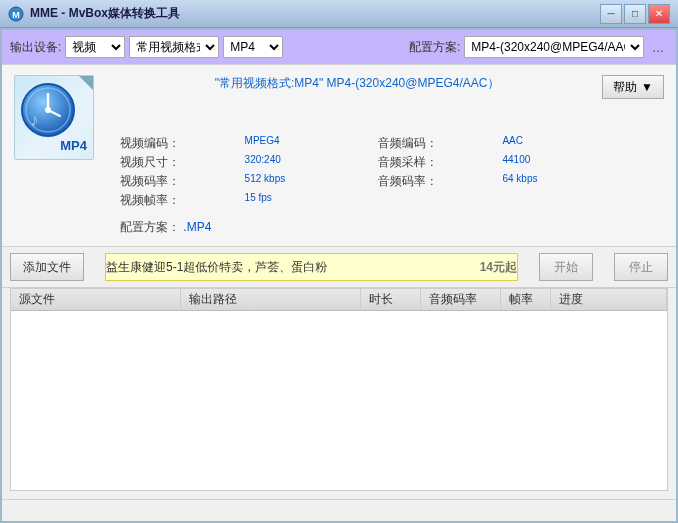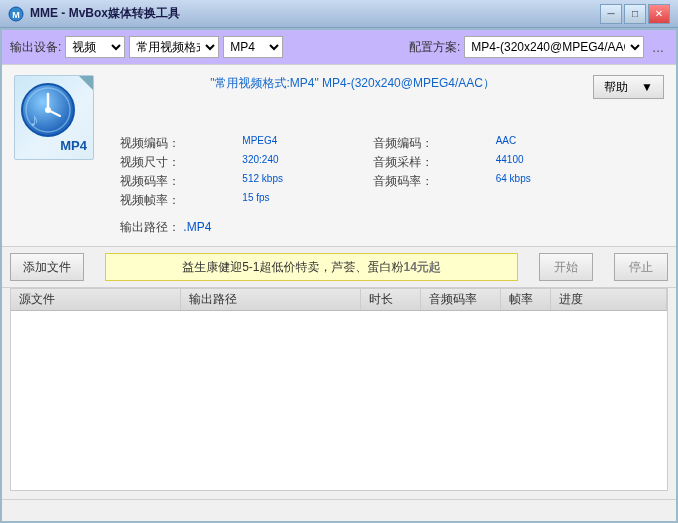--- a/index.html
+++ b/index.html
@@ -200,21 +200,21 @@
     }
     .help-btn {
       height: 24px;
       padding: 0 10px;
       border: 1px solid #aaa;
       background: linear-gradient(to bottom, #f8f8f8, #e0e0e0);
       font-size: 12px;
       cursor: pointer;
       display: flex;
       align-items: center;
-      gap: 13px;
+      gap: 4px;
       white-space: nowrap;
     }
 
     
     .action-bar {
       display: flex;
       align-items: center;
       padding: 6px 8px;
       gap: 21px;
       background: #f0f0f0;
@@ -230,21 +230,21 @@
       white-space: nowrap;
       color: #333;
     }
     .ad-banner {
       flex: 1;
       height: 28px;
       background: #ffffcc;
       border: 1px solid #ddcc44;
       display: flex;
       align-items: center;
-      justify-content: center;
+      justify-content: space-between;
       font-size: 12px;
       overflow: hidden;
     }
     .ad-text-normal { color: #333; }
     .ad-text-highlight { color: #737373; font-weight: bold; }
     .start-btn {
       height: 28px;
       padding: 0 14px;
       border: 1px solid #aaa;
       background: linear-gradient(to bottom, #f8f8f8, #e0e0e0);
@@ -402,21 +402,21 @@
         <span class="info-key">音频码率：</span>
         <span class="info-value">64 kbps</span>
 
         <span class="info-key">视频帧率：</span>
         <span class="info-value">15 fps</span>
         <span class="info-spacer"></span>
         <span class="info-key"></span>
         <span class="info-value"></span>
       </div>
       <div class="info-format-row">
-        <span class="info-key">输出路径：</span>
+        <span class="info-key">配置方案：</span>
         <span class="info-format-value">.MP4</span>
       </div>
     </div>
 
     <div class="help-area">
       <button class="help-btn">
         <span>帮助</span>
         <span>▼</span>
       </button>
     </div>

